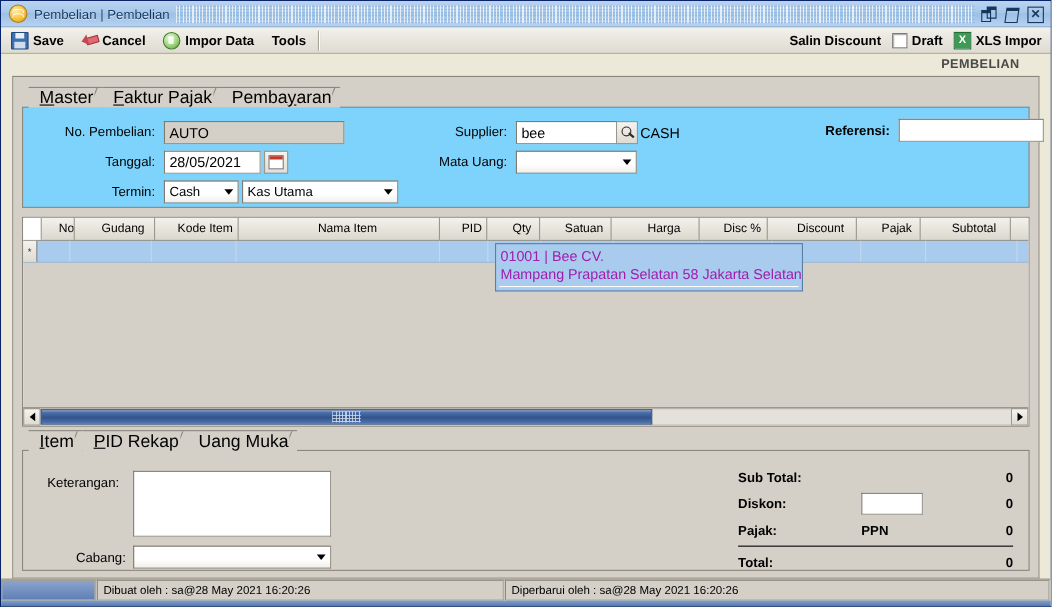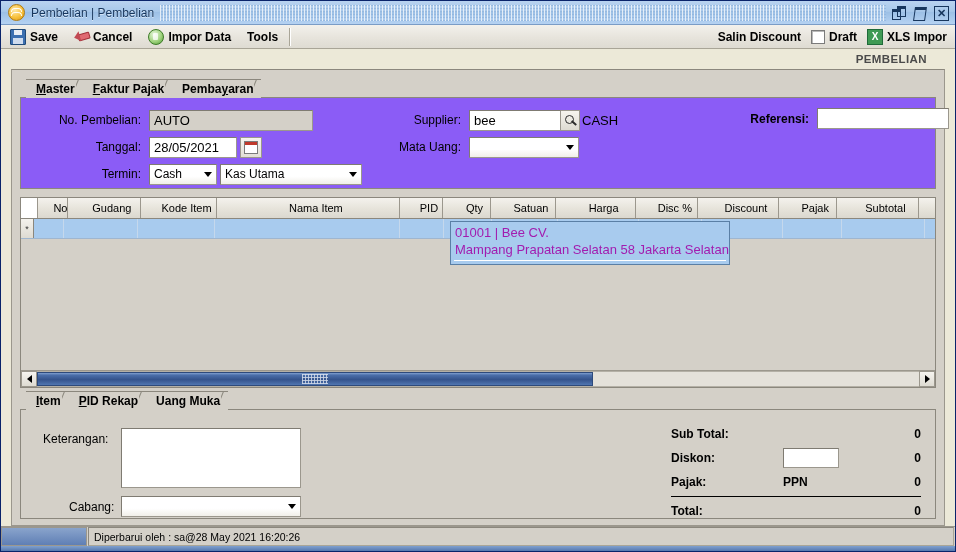--- a/index.html
+++ b/index.html
@@ -177,21 +177,21 @@
   
   .tabstrip{
     height:20px;flex:0 0 20px;position:relative;
     display:flex;align-items:flex-end;
     margin-left:6px;
     z-index:5;
   }
   .tab{
     position:relative;height:19px;line-height:19px;
     padding:0 8px 0 10px;
-    font-size:12px;font-weight:bold;color:#000;
+    font-size:16px;font-weight:normal;color:#000;
     background:#d4d0c8;
     cursor:default;white-space:nowrap;
     border-top:1px solid #8b877d;
     box-sizing:border-box;
     text-align:center;
   }
   .tab .slash{
     position:absolute;right:-7px;top:0;width:14px;height:19px;
     overflow:hidden;
   }
@@ -200,21 +200,21 @@
     width:1px;height:26px;background:#8b877d;
     transform:rotate(22deg);transform-origin:top;
   }
   .tab.active{ background:#d4d0c8; }
   .tab.active .lbl{ border-bottom:none; }
   .tab .ul{text-decoration:underline;}
 
   .tabbody{
     flex:0 0 auto;
     border:1px solid #8b877d;border-top:1px solid #8b877d;
-    background:#8b5cf6;
+    background:#7dd3fc;
     box-sizing:border-box;
     position:relative;
     padding:10px 6px 10px 6px;
     height:92px;
     margin-top:-1px;
     z-index:1;
   }
 
   
   .form-left{position:absolute;left:10px;top:10px;}
@@ -668,18 +668,19 @@
             <div class="tval">0</div>
           </div>
         </div>
       </div>
 
       <div style="height:6px"></div>
     </div>
 
     <div class="statusbar">
       <div class="sb-blue"></div>
+      <div class="sb-cell sb-a">Dibuat oleh : sa@28 May 2021  16:20:26</div>
       <div class="sb-cell sb-b">Diperbarui oleh : sa@28 May 2021  16:20:26</div>
     </div>
     <div class="bluefoot"></div>
 
   </div>
 </div>
 
 </body></html>

